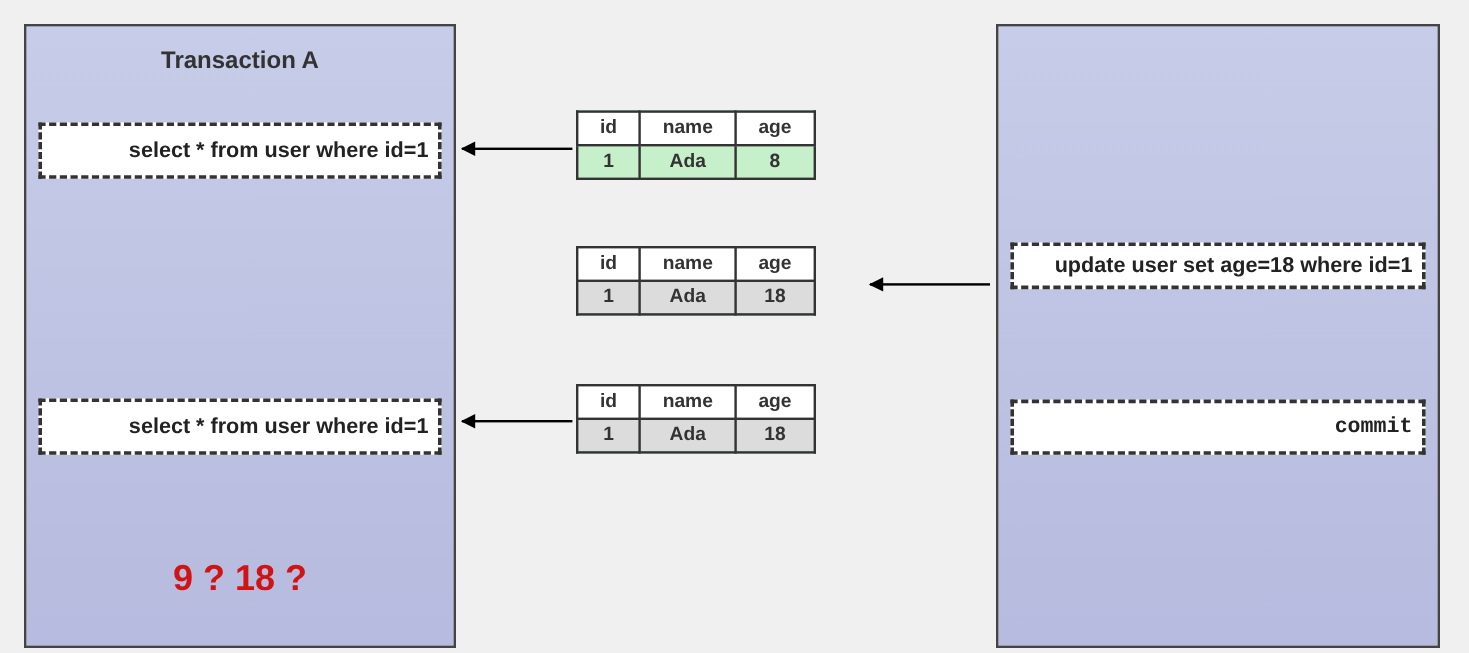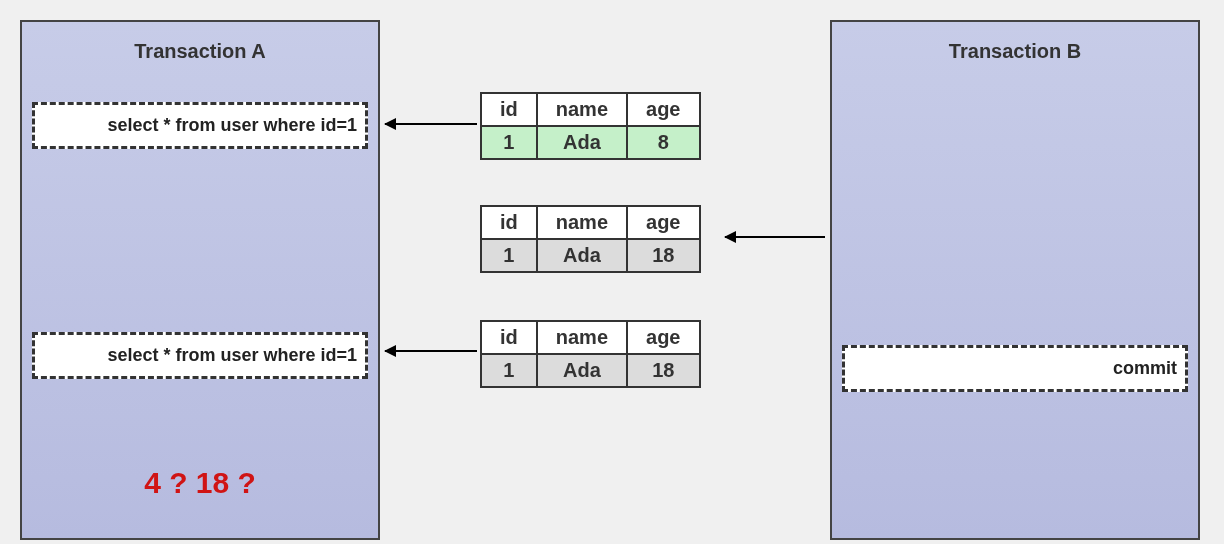--- a/index.html
+++ b/index.html
@@ -48,21 +48,21 @@
   .red-big {
     position: absolute;
     font-weight: bold;
     font-size: 30px;
     color: #d01414;
   }
   .data-table {
     position: absolute;
     border-collapse: collapse;
     font-weight: bold;
-    font-size: 20px;
+    font-size: 16px;
     color: #333;
     background: #86efac;
   }
   .data-table th, .data-table td {
     border: 2px solid #333;
     padding: 4px 18px;
     text-align: center;
   }
   .data-table th {
     background: #fff;
@@ -86,26 +86,26 @@
   .arrow-line .head-left  { left: -1px;  border-right: 12px solid #000; }
 </style>
 </head>
 <body>
 <div class="canvas">
 
 <div class="tx-panel a">
   <div class="tx-title">Transaction A</div>
   <div class="dashed-box" style="top:80px;">select * from user where id=1</div>
   <div class="dashed-box" style="top:310px;">select * from user where id=1</div>
-  <div class="red-big" style="bottom:38px; left:0; right:0; text-align:center;">4  ?  18  ?</div>
+  <div class="red-big" style="bottom:38px; left:0; right:0; text-align:center;">9  ?  18  ?</div>
 </div>
 
 <div class="tx-panel b">
-  <div class="tx-title">Transaction B</div>
-  <div class="dashed-box" style="top:323px;">commit</div>
+  <div class="dashed-box" style="top:180px; padding:6px 8px;">update user set age=18 where id=1</div>
+  <div class="dashed-box" style="top:311px;font-family:Liberation Mono, monospace;">commit</div>
 </div>
 
 <table class="data-table" style="left:480px; top:92px;">
   <tbody>
         <tr>
     <th>id</th>
     <th>name</th>
     <th>age</th>
   </tr>
   <tr class="row-green">

